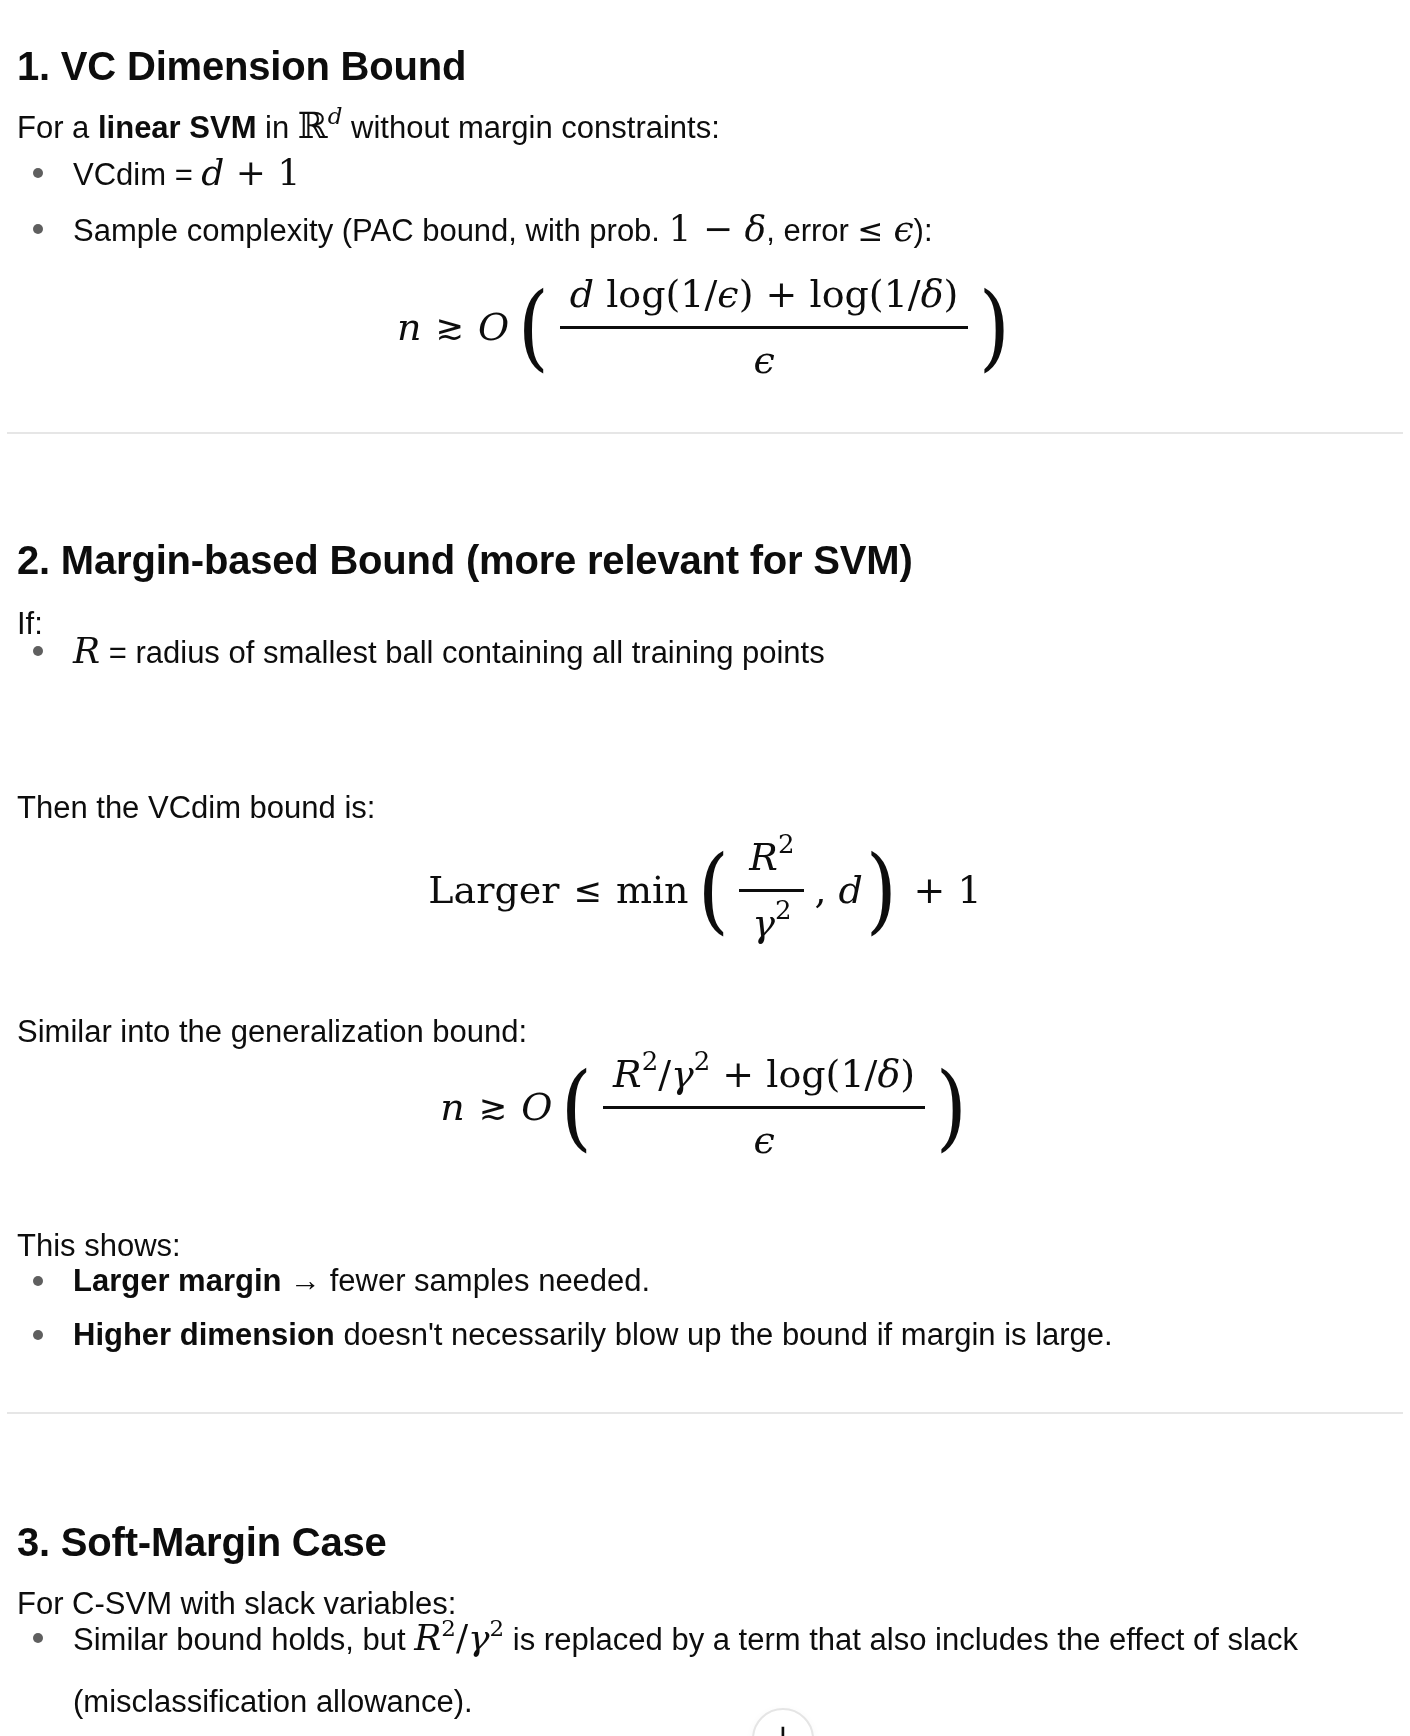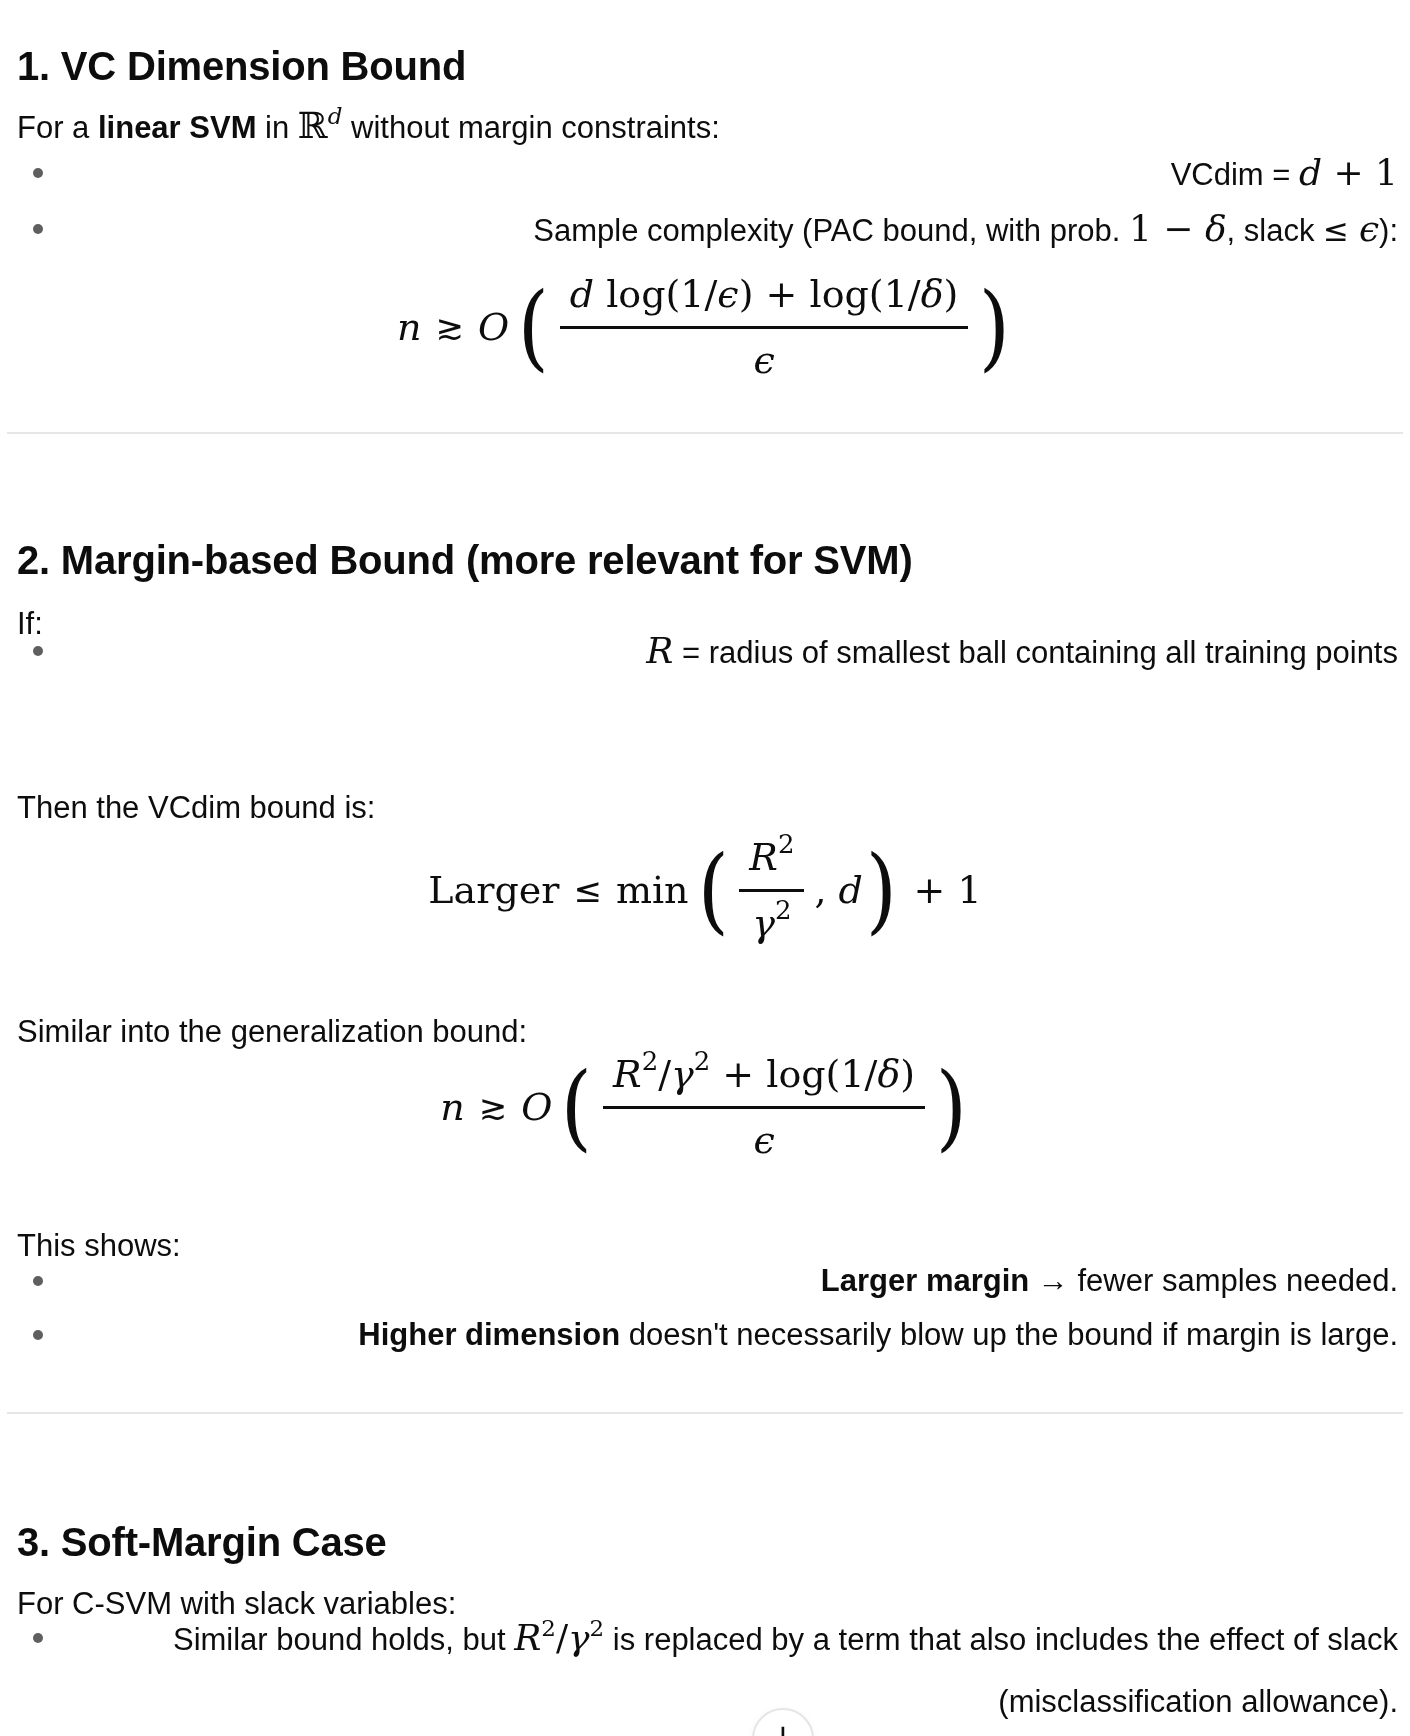--- a/index.html
+++ b/index.html
@@ -5,21 +5,21 @@
   html,body { margin:0; padding:0; background:#ffffff; }
   .page {
     position:relative; width:1410px; height:1736px; overflow:hidden;
     background:#ffffff; color:#0d0d0d;
     font-family:"Liberation Sans","DejaVu Sans",sans-serif;
   }
   .abs { position:absolute; left:17px; right:17px; }
   .h3 { font-size:40px; font-weight:700; line-height:48px; letter-spacing:-0.2px; }
   .p  { font-size:31px; line-height:46px; }
   .b  { font-weight:700; }
-  .li { position:absolute; left:17px; right:12px; font-size:31px; line-height:46px; padding-left:56px;text-align:right; }
+  .li { position:absolute; left:17px; right:12px; font-size:31px; line-height:46px; padding-left:56px; }
   .dot { position:absolute; left:16px; top:18px; width:10px; height:10px; border-radius:50%; background:#5f5f5f; }
   .hr { position:absolute; left:7px; right:7px; height:2px; }
 
   
   .m   { font-family:"DejaVu Serif","DejaVu Sans",serif; font-size:36px; }
   .mi  { font-style:italic; }
   .mrel{ font-family:"DejaVu Sans",sans-serif; font-size:31px; }
   .msup-it { font-family:"DejaVu Serif",serif; font-style:italic; font-size:23px; position:relative; top:-14px; }
   .msup    { font-family:"DejaVu Serif",serif; font-size:23px; position:relative; top:-14px; }
 
@@ -53,21 +53,21 @@
 
   <p class="abs p" style="top:72px"><span>For a </span><span class="b">linear SVM</span><span> in </span><span class="m">ℝ</span><span class="msup-it">d</span><span> without margin constraints:</span></p>
 
   <div class="li" style="top:150px">
     <span class="dot"></span>
     <span><span>VCdim = </span><span class="m mi">d</span><span class="m"> + 1</span></span>
   </div>
 
   <div class="li" style="top:206px">
     <span class="dot"></span>
-    <span><span>Sample complexity (PAC bound, with prob. </span><span class="m">1 − </span><span class="m mi">δ</span><span>, slack </span><span class="mrel">≤ </span><span class="m mi">ϵ</span><span>):</span></span>
+    <span><span>Sample complexity (PAC bound, with prob. </span><span class="m">1 − </span><span class="m mi">δ</span><span>, error </span><span class="mrel">≤ </span><span class="m mi">ϵ</span><span>):</span></span>
   </div>
 
   <div class="formula" style="top:268px; height:118px">
     <span class="it">n</span>
     <span class="rel">≳</span>
     <span class="it op">O</span>
     <span class="bigp">(</span>
     <span class="frac">
       <span class="num"><span class="it">d</span><span> log(1/</span><span class="it">ϵ</span><span>) + log(1/</span><span class="it">δ</span><span>)</span></span>
       <span class="den"><span class="it">ϵ</span></span>

